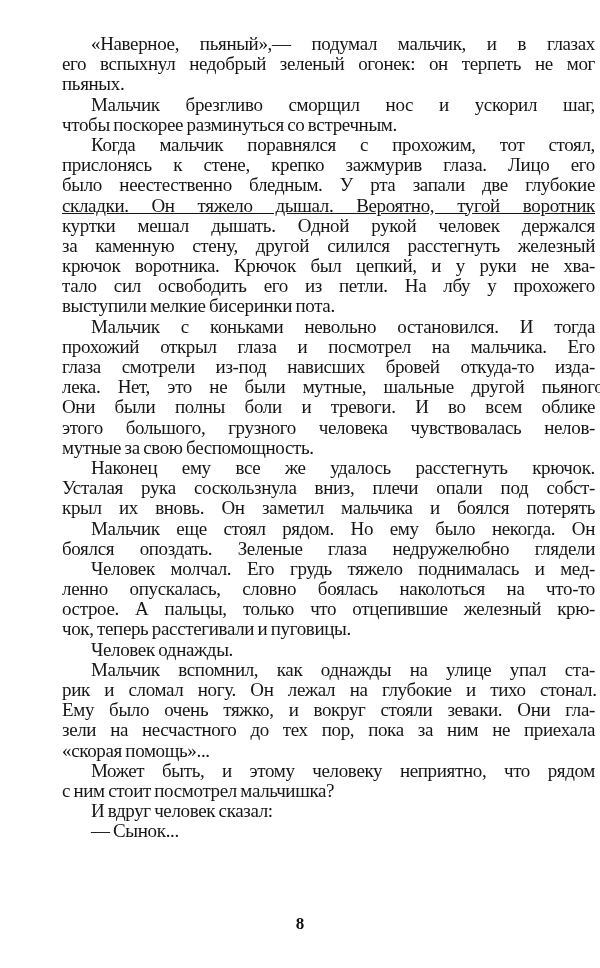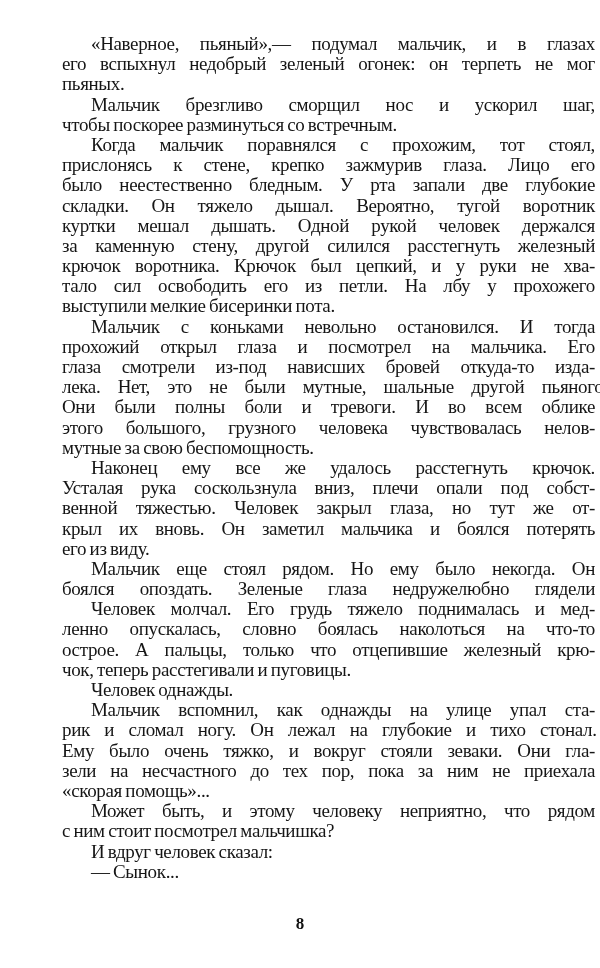--- a/index.html
+++ b/index.html
@@ -37,44 +37,42 @@
 
     <div>
       <span class="line indent"><span class="inner" style="word-spacing: 21.4661px;">Мальчик брезгливо сморщил нос и ускорил шаг,</span></span>
       <span class="line last"><span class="inner">чтобы поскорее разминуться со встречным.</span></span>
     </div>
 
     <div>
       <span class="line indent"><span class="inner" style="word-spacing: 19.7135px;">Когда мальчик поравнялся с прохожим, тот стоял,</span></span>
       <span class="line"><span class="inner" style="word-spacing: 16.9777px;">прислонясь к стене, крепко зажмурив глаза. Лицо его</span></span>
       <span class="line"><span class="inner" style="word-spacing: 12.9062px;">было неестественно бледным. У рта запали две глубокие</span></span>
-      <span class="line"><span class="inner" style="word-spacing: 18.5052px;">складки. Он тяжело дышал. Вероятно, тугой воротник</span></span>
+      <span class="line"><span class="inner" style="word-spacing: 18.5052px; text-decoration: underline;">складки. Он тяжело дышал. Вероятно, тугой воротник</span></span>
       <span class="line"><span class="inner" style="word-spacing: 17.8672px;">куртки мешал дышать. Одной рукой человек держался</span></span>
       <span class="line"><span class="inner" style="word-spacing: 13.5938px;">за каменную стену, другой силился расстегнуть железный</span></span>
       <span class="line"><span class="inner" style="word-spacing: 10.2361px;">крючок воротника. Крючок был цепкий, и у руки не хва-</span></span>
       <span class="line"><span class="inner" style="word-spacing: 12.6788px;">тало сил освободить его из петли. На лбу у прохожего</span></span>
       <span class="line last"><span class="inner">выступили мелкие бисеринки пота.</span></span>
     </div>
 
     <div>
       <span class="line indent"><span class="inner" style="word-spacing: 16.7057px;">Мальчик с коньками невольно остановился. И тогда</span></span>
       <span class="line"><span class="inner" style="word-spacing: 16.5759px;">прохожий открыл глаза и посмотрел на мальчика. Его</span></span>
       <span class="line"><span class="inner" style="word-spacing: 16.4323px;">глаза смотрели из-под нависших бровей откуда-то изда-</span></span>
       <span class="line"><span class="inner" style="word-spacing: 12.9473px;">лека. Нет, это не были мутные, шальные другой пьяного!</span></span>
       <span class="line"><span class="inner" style="word-spacing: 15.2101px;">Они были полны боли и тревоги. И во всем облике</span></span>
       <span class="line"><span class="inner" style="word-spacing: 18.4937px;">этого большого, грузного человека чувствовалась нелов-</span></span>
       <span class="line last"><span class="inner">мутные за свою беспомощность.</span></span>
     </div>
 
     <div>
       <span class="line indent"><span class="inner" style="word-spacing: 20.224px;">Наконец ему все же удалось расстегнуть крючок.</span></span>
       <span class="line"><span class="inner" style="word-spacing: 13.7299px;">Усталая рука соскользнула вниз, плечи опали под собст-</span></span>
-      <span class="line"><span class="inner" style="word-spacing: 14.2031px;">венной тяжестью. Человек закрыл глаза, но тут же от-</span></span>
       <span class="line"><span class="inner" style="word-spacing: 12.9082px;">крыл их вновь. Он заметил мальчика и боялся потерять</span></span>
-      <span class="line last"><span class="inner">его из виду.</span></span>
     </div>
 
     <div>
       <span class="line indent"><span class="inner" style="word-spacing: 12.2422px;">Мальчик еще стоял рядом. Но ему было некогда. Он</span></span>
       <span class="line"><span class="inner" style="word-spacing: 21.1375px;">боялся опоздать. Зеленые глаза недружелюбно глядели</span></span>
     </div>
 
     <div>
       <span class="line indent"><span class="inner" style="word-spacing: 11.2835px;">Человек молчал. Его грудь тяжело поднималась и мед-</span></span>
       <span class="line"><span class="inner" style="word-spacing: 17.2005px;">ленно опускалась, словно боялась наколоться на что-то</span></span>

